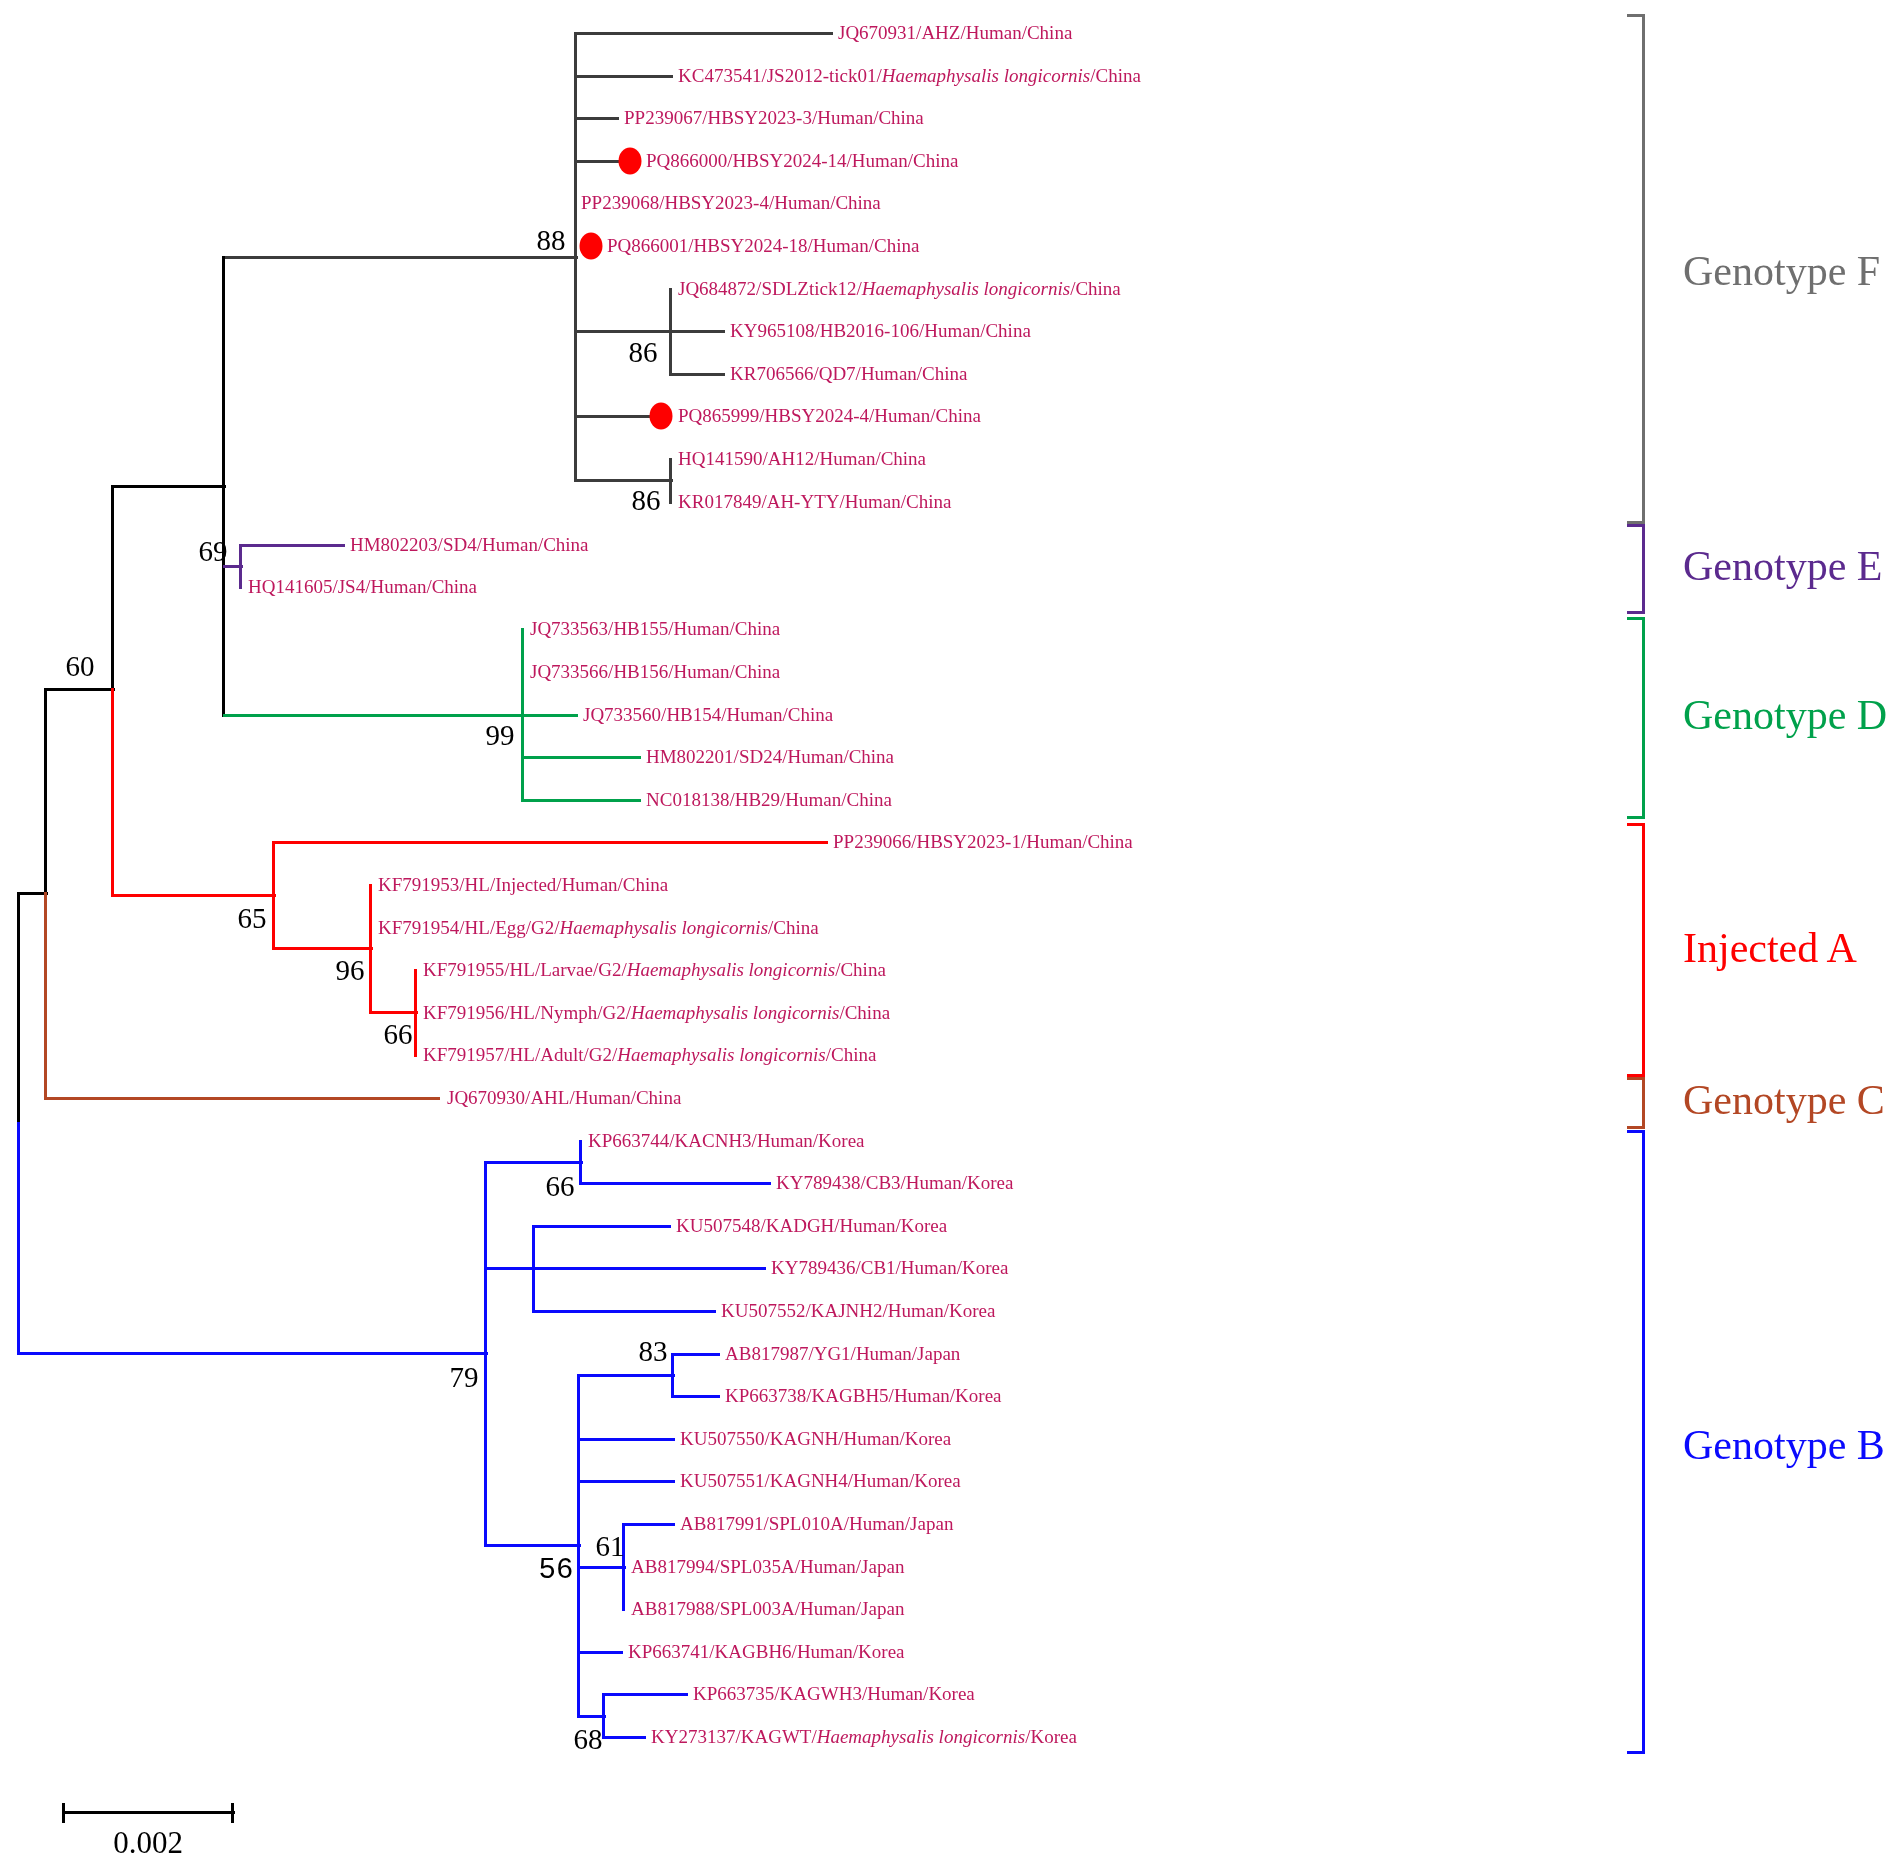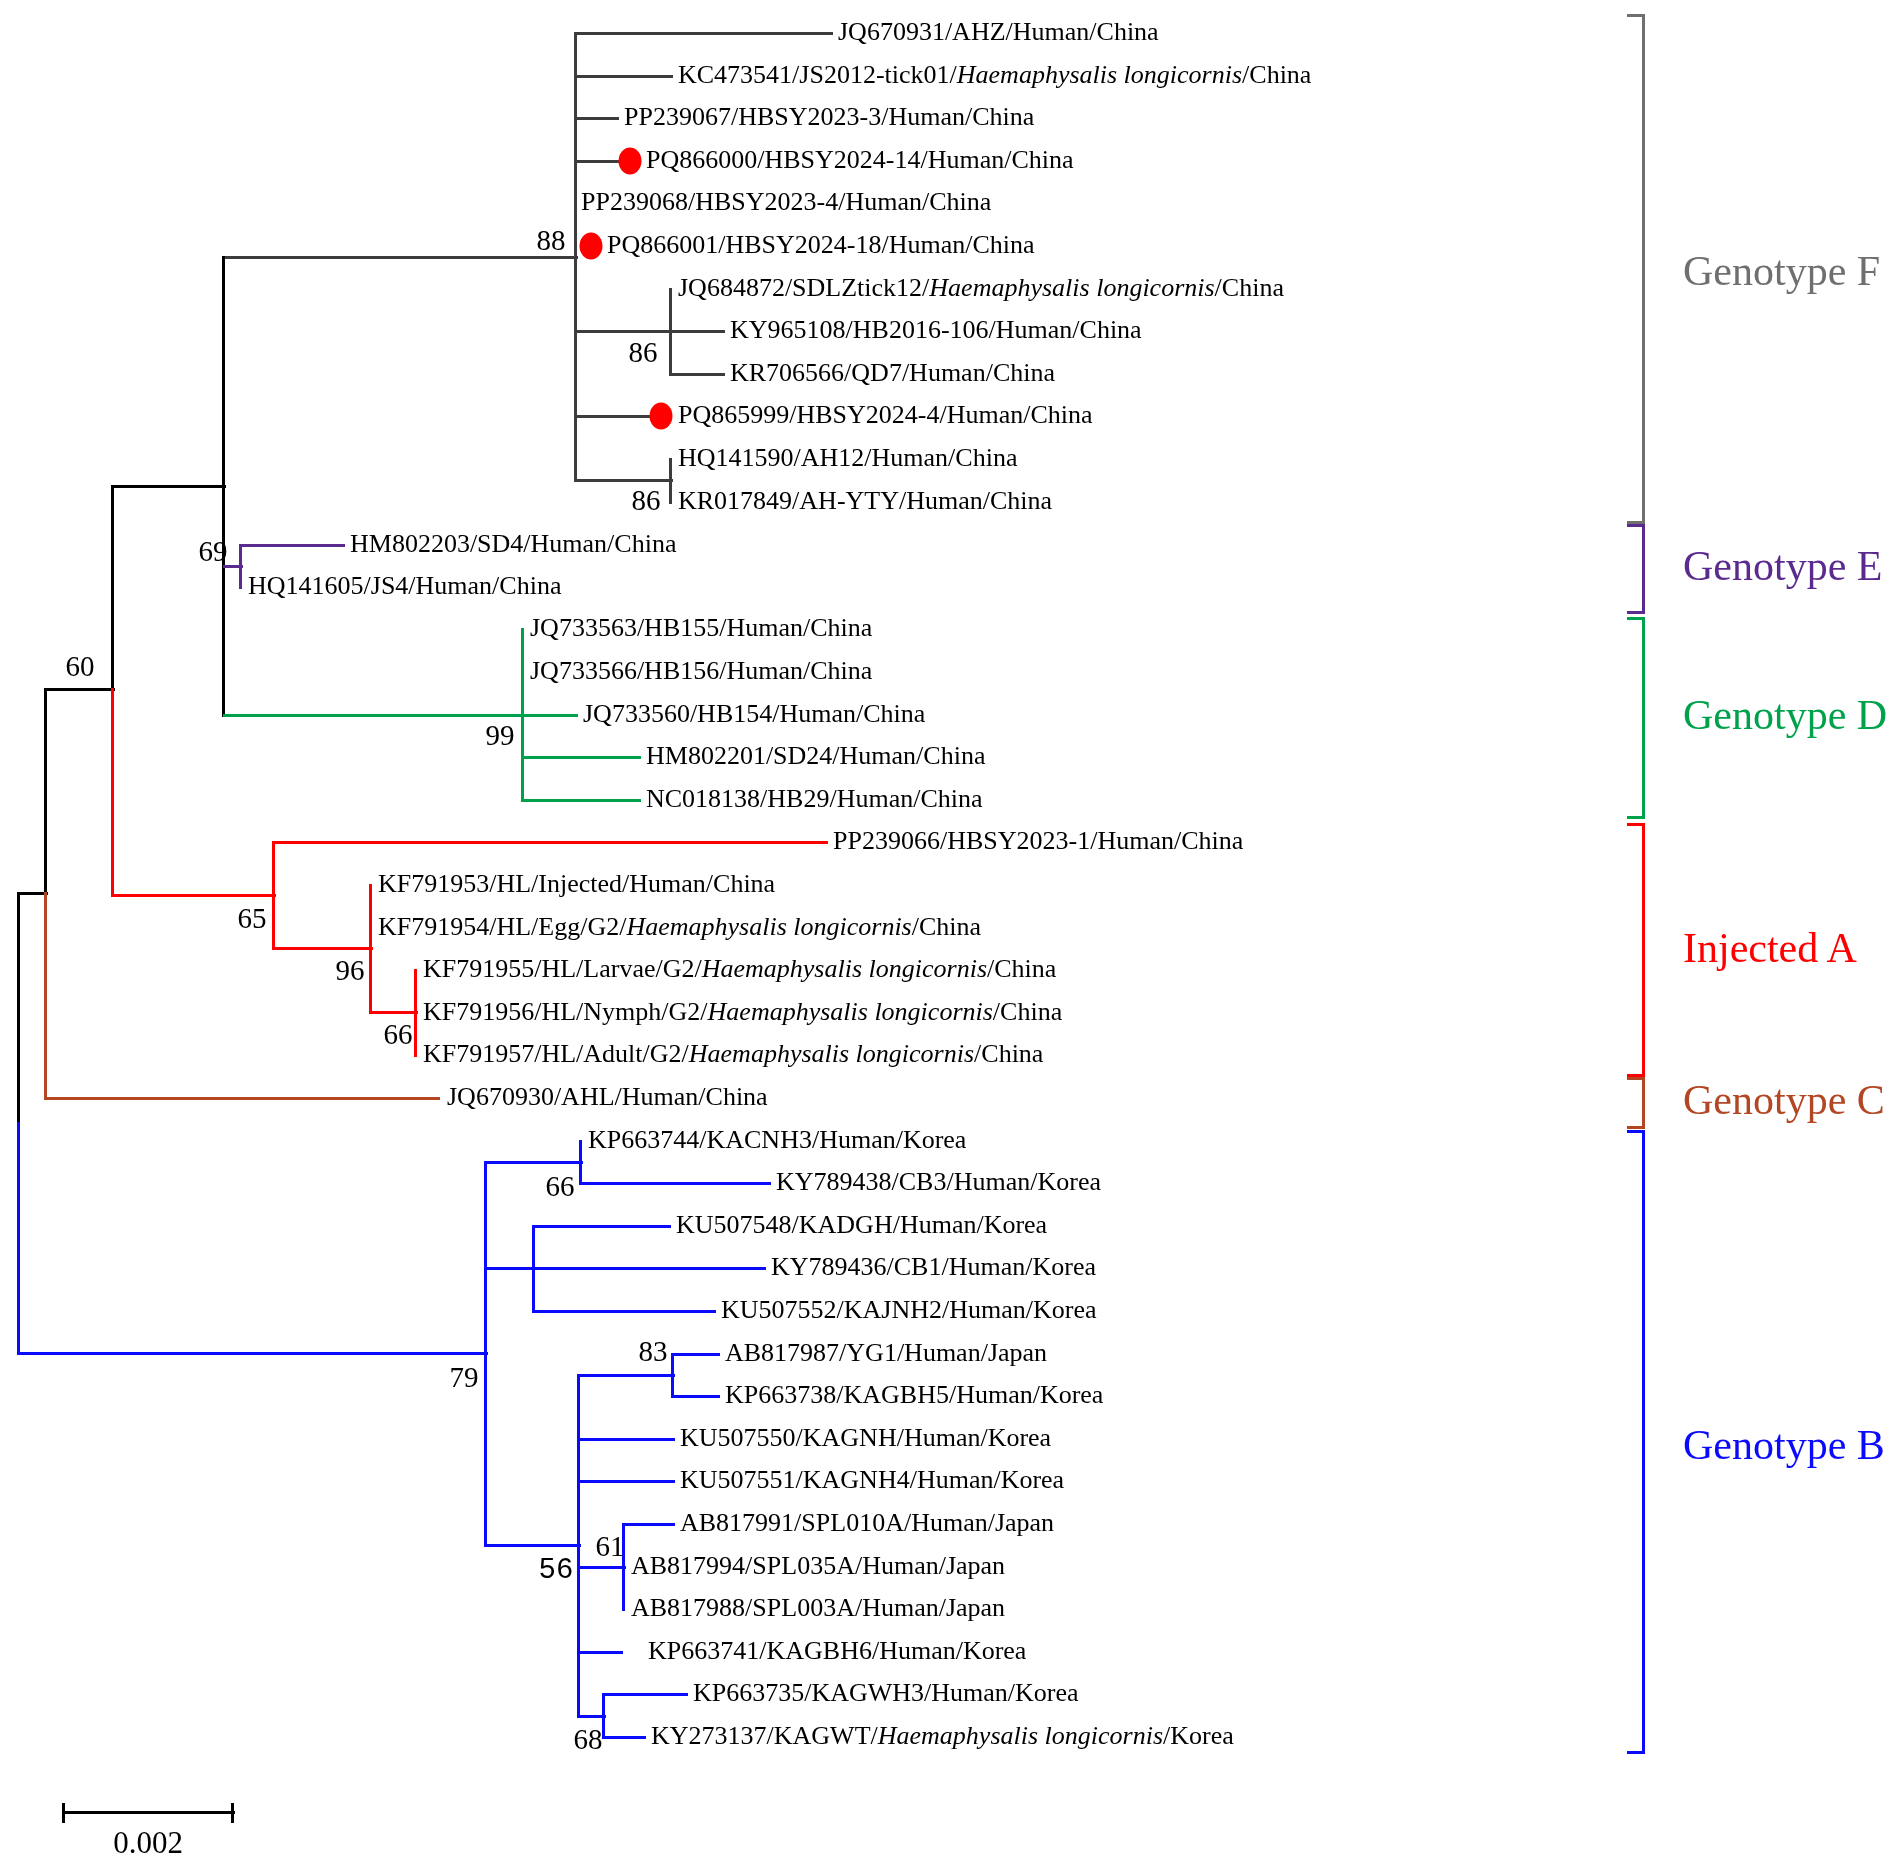--- a/index.html
+++ b/index.html
@@ -1,19 +1,19 @@
 <!DOCTYPE html>
 <html><head>
 <meta charset="utf-8">
 <style>
   html,body{margin:0;padding:0;background:#ffffff;}
   #figure{position:relative;width:1901px;height:1861px;background:#ffffff;overflow:hidden;
           font-family:"Liberation Serif","DejaVu Serif",serif;}
   .line{position:absolute;}
-  .taxon{position:absolute;white-space:nowrap;font-size:26px;color:#000000;
+  .taxon{position:absolute;white-space:nowrap;font-size:19px;color:#be185d;
          transform:translateY(-52%);line-height:1;}
   .taxon .it{font-style:italic;}
   .dot{position:absolute;width:23px;height:27px;background:#fe0000;border-radius:50%;
        transform:translate(-50%,-50%);}
   .boot{position:absolute;font-size:29px;color:#000;transform:translate(-50%,-50%);line-height:1;}
   .bracket{position:absolute;width:15px;border-top:3px solid;border-right:3px solid;border-bottom:3px solid;}
   .glabel{position:absolute;font-size:42px;white-space:nowrap;transform:translateY(-50%);line-height:1;}
   .scale-label{position:absolute;font-size:31px;color:#000;transform:translate(-50%,-50%);line-height:1;}
 </style>
 </head>
@@ -119,21 +119,21 @@
       <div class="taxon" style="left: 676px; top: 1226px;"><span>KU507548/KADGH/Human/Korea</span></div>
       <div class="taxon" style="left: 771px; top: 1268px;"><span>KY789436/CB1/Human/Korea</span></div>
       <div class="taxon" style="left: 721px; top: 1311px;"><span>KU507552/KAJNH2/Human/Korea</span></div>
       <div class="taxon" style="left: 725px; top: 1354px;"><span>AB817987/YG1/Human/Japan</span></div>
       <div class="taxon" style="left: 725px; top: 1396px;"><span>KP663738/KAGBH5/Human/Korea</span></div>
       <div class="taxon" style="left: 680px; top: 1439px;"><span>KU507550/KAGNH/Human/Korea</span></div>
       <div class="taxon" style="left: 680px; top: 1481px;"><span>KU507551/KAGNH4/Human/Korea</span></div>
       <div class="taxon" style="left: 680px; top: 1524px;"><span>AB817991/SPL010A/Human/Japan</span></div>
       <div class="taxon" style="left: 631px; top: 1567px;"><span>AB817994/SPL035A/Human/Japan</span></div>
       <div class="taxon" style="left: 631px; top: 1609px;"><span>AB817988/SPL003A/Human/Japan</span></div>
-      <div class="taxon" style="left: 628px; top: 1652px; margin-left: 20px;"><span>KP663741/KAGBH6/Human/Korea</span></div>
+      <div class="taxon" style="left: 628px; top: 1652px;"><span>KP663741/KAGBH6/Human/Korea</span></div>
       <div class="taxon" style="left: 693px; top: 1694px;"><span>KP663735/KAGWH3/Human/Korea</span></div>
       <div class="taxon" style="left: 651px; top: 1737px;"><span>KY273137/KAGWT/</span><span class="it">Haemaphysalis longicornis</span><span>/Korea</span></div>
       <div class="boot" style="left: 551px; top: 240px;">88</div>
       <div class="boot" style="left: 643px; top: 352px;">86</div>
       <div class="boot" style="left: 646px; top: 500px;">86</div>
       <div class="boot" style="left: 213px; top: 551px;">69</div>
       <div class="boot" style="left: 500px; top: 735px;">99</div>
       <div class="boot" style="left: 80px; top: 666px;">60</div>
       <div class="boot" style="left: 252px; top: 918px;">65</div>
       <div class="boot" style="left: 350px; top: 970px;">96</div>

